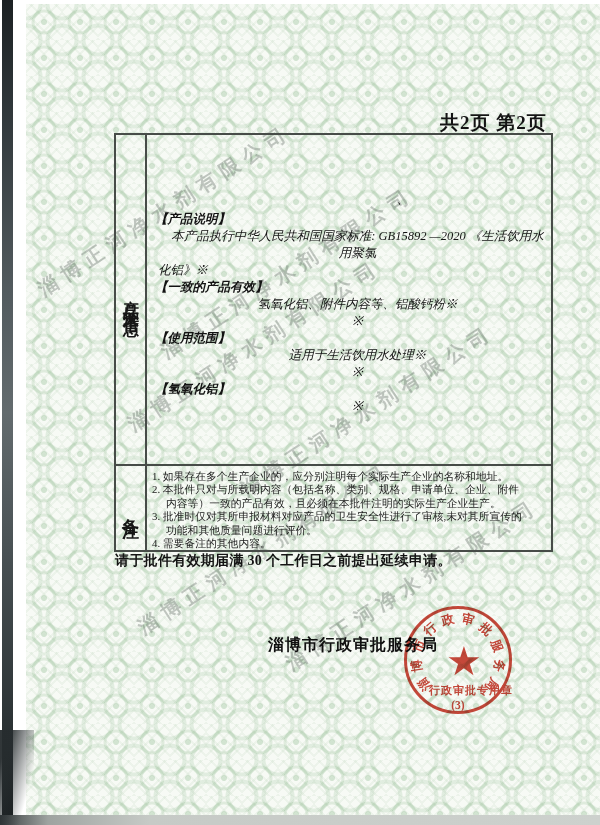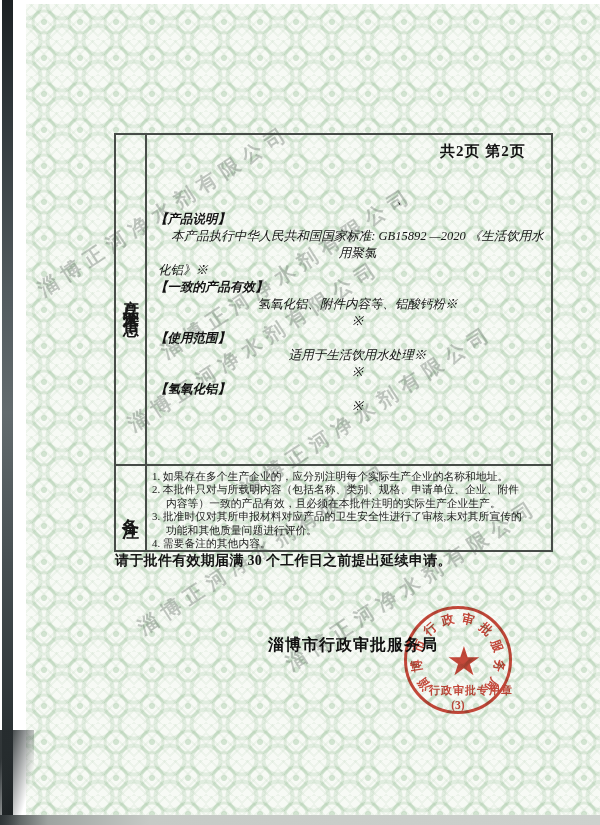--- a/index.html
+++ b/index.html
@@ -37,21 +37,21 @@
   }
   
   .wm{
     position:absolute;z-index:1;white-space:nowrap;pointer-events:none;
     transform-origin:0 50%;transform:rotate(-33deg);
     font-size:20px;font-weight:700;letter-spacing:7px;color:rgba(108,118,110,.40);
   }
   .w1{left:40px;top:278px}.w2{left:163px;top:340px}.w3{left:130px;top:413px}
   .w4{left:243px;top:478px}.w5{left:140px;top:616px}.w6{left:288px;top:652px}
   
-  .page-indicator{position:absolute;left:440px;top:110px;z-index:2;font-size:15px;font-weight:700;letter-spacing:1px;margin-top:32px;}
+  .page-indicator{position:absolute;left:440px;top:110px;z-index:2;font-size:19px;font-weight:700;letter-spacing:1px;}
   
   .doc-table{
     position:absolute;left:114px;top:133px;width:439px;height:419px;z-index:2;
     display:grid;grid-template-columns:31px 1fr;grid-template-rows:331px 1fr;
     border:2px solid #474c48;box-sizing:border-box;
   }
   .cell{box-sizing:border-box;}
   .c-h1{grid-column:1;grid-row:1;border-right:2px solid #474c48;border-bottom:2px solid #474c48;display:flex;align-items:center;justify-content:center;}
   .c-b1{grid-column:2;grid-row:1;border-bottom:2px solid #474c48;position:relative;padding:76px 4px 9px 3px;font-style:italic;}
   .c-h2{grid-column:1;grid-row:2;border-right:2px solid #474c48;display:flex;align-items:center;justify-content:center;}

